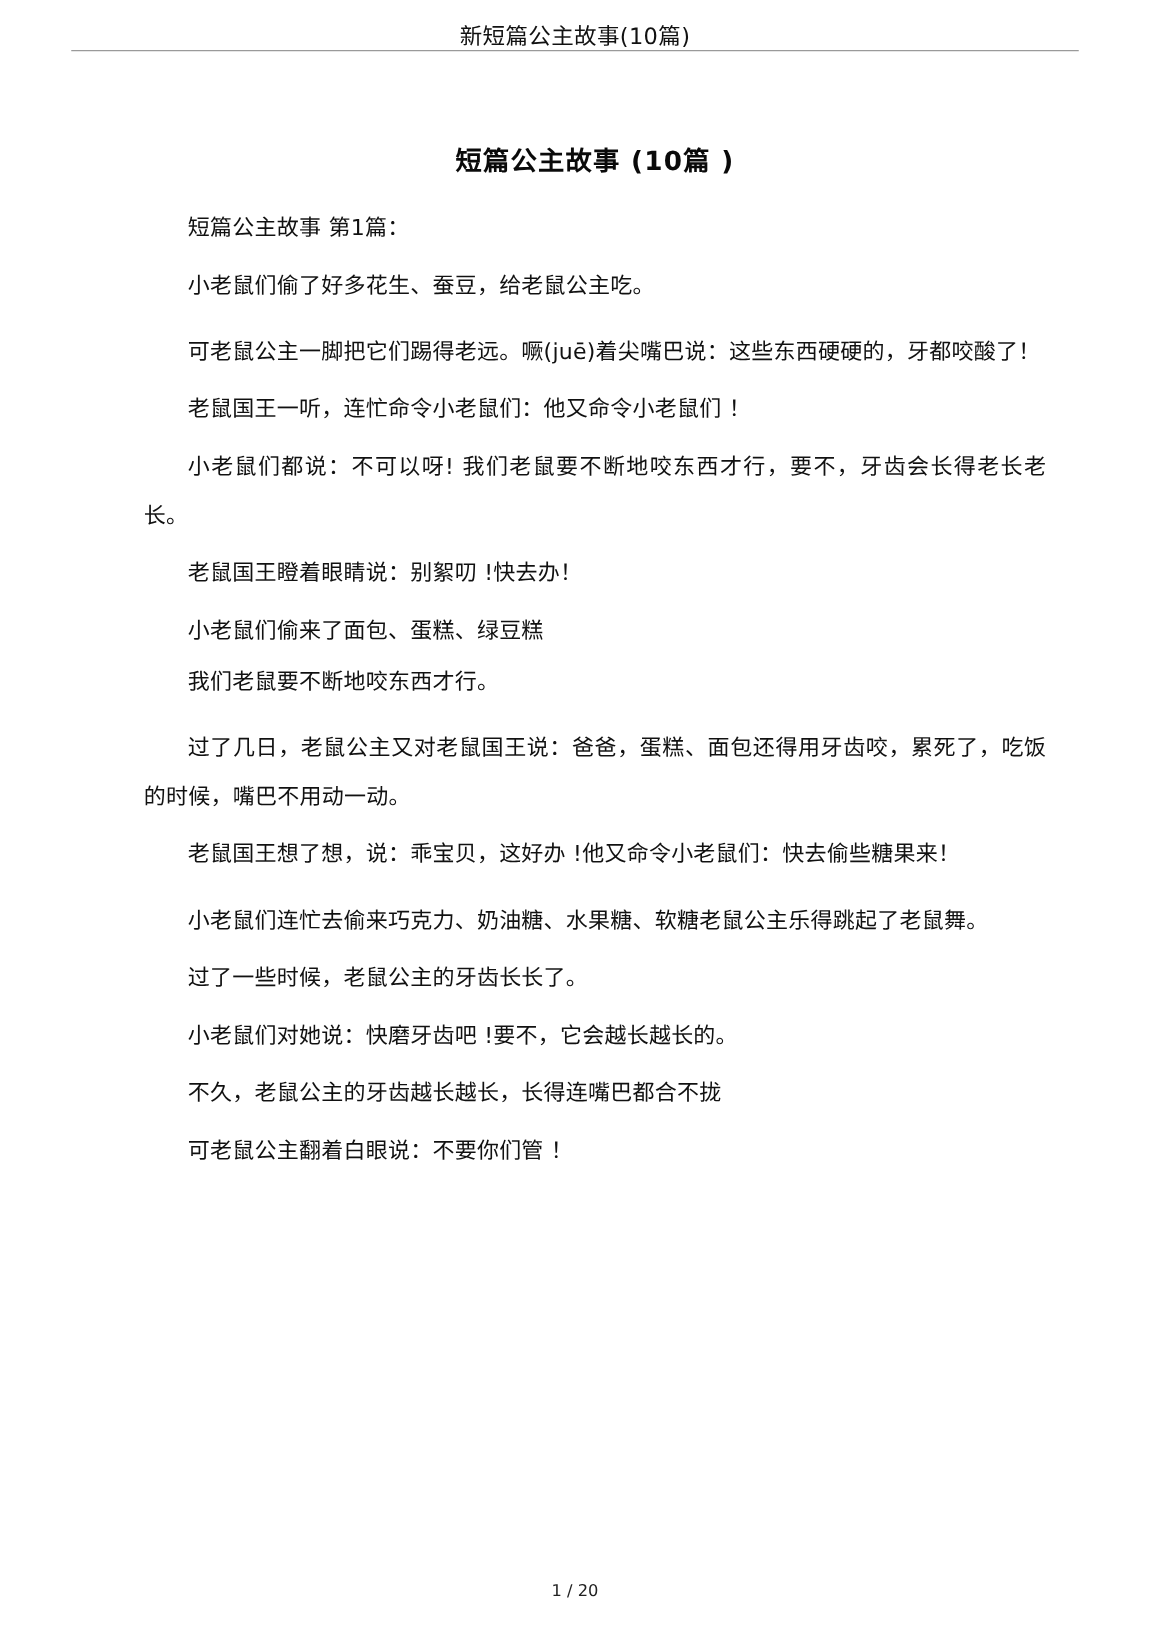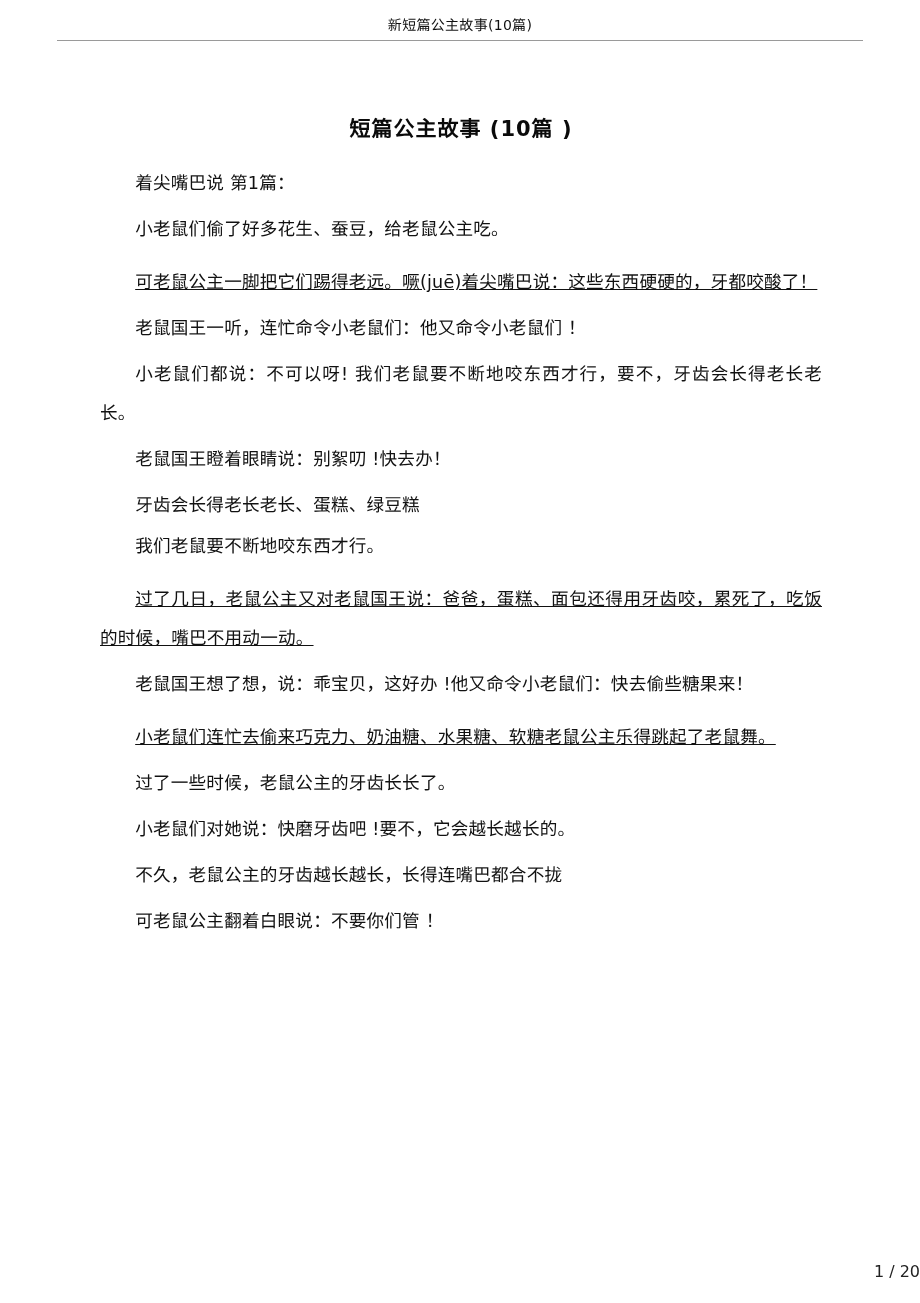--- a/index.html
+++ b/index.html
@@ -17,36 +17,36 @@
     color: #0d0d0d;
     box-sizing: border-box;
     overflow: hidden;
   }
   .header {
     position: absolute;
     top: 14px;
     left: 0;
     width: 100%;
     text-align: center;
-    font-size: 14px;
+    font-size: 18px;
     letter-spacing: 0.3px;
     color: #111;
   }
   .header-rule {
     position: absolute;
     top: 40px;
     left: 57px;
     width: 806px;
     height: 1px;
     background: #9a9a9a;
   }
   .content {
     position: absolute;
     top: 112px;
-    left: 100px;
+    left: 115px;
     width: 722px;
   }
   .doc-title {
     text-align: center;
     font-size: 21px;
     font-weight: 700;
     letter-spacing: 1px;
     margin: 0 0 22px 0;
     color: #0a0a0a;
   }
@@ -55,53 +55,52 @@
     font-size: 17.6px;
     line-height: 39px;
     text-align: justify;
     text-justify: inter-ideograph;
     text-indent: 2em;
     letter-spacing: 0.2px;
     color: #111;
   }
   p.para.gap-top {
     margin-top: 14px;
-    text-decoration: underline;
   }
   p.para.tight {
     margin-bottom: 2px;
   }
   .footer {
     position: absolute;
     bottom: 22px;
     left: 0;
     width: 100%;
-    text-align: right;
-    font-size: 16px;
+    text-align: center;
+    font-size: 13px;
     color: #222;
   }
 </style>
 </head>
 <body>
 
 <div class="page">
 
   <div class="header">新短篇公主故事(10篇)</div>
   <div class="header-rule"></div>
 
   <div class="content">
     <h1 class="doc-title">短篇公主故事 (10篇 )</h1>
 
-    <p class="para">着尖嘴巴说    第1篇：</p>
+    <p class="para">短篇公主故事    第1篇：</p>
     <p class="para">小老鼠们偷了好多花生、蚕豆，给老鼠公主吃。</p>
     <p class="para gap-top">可老鼠公主一脚把它们踢得老远。噘(juē)着尖嘴巴说：这些东西硬硬的，牙都咬酸了！</p>
     <p class="para">老鼠国王一听，连忙命令小老鼠们：他又命令小老鼠们       ！</p>
     <p class="para">小老鼠们都说：不可以呀! 我们老鼠要不断地咬东西才行，要不，牙齿会长得老长老长。</p>
     <p class="para">老鼠国王瞪着眼睛说：别絮叨    !快去办！</p>
-    <p class="para tight">牙齿会长得老长老长、蛋糕、绿豆糕</p>
+    <p class="para tight">小老鼠们偷来了面包、蛋糕、绿豆糕</p>
     <p class="para">我们老鼠要不断地咬东西才行。</p>
     <p class="para gap-top">过了几日，老鼠公主又对老鼠国王说：爸爸，蛋糕、面包还得用牙齿咬，累死了，吃饭的时候，嘴巴不用动一动。</p>
     <p class="para">老鼠国王想了想，说：乖宝贝，这好办    !他又命令小老鼠们：快去偷些糖果来！</p>
     <p class="para gap-top">小老鼠们连忙去偷来巧克力、奶油糖、水果糖、软糖老鼠公主乐得跳起了老鼠舞。</p>
     <p class="para">过了一些时候，老鼠公主的牙齿长长了。</p>
     <p class="para">小老鼠们对她说：快磨牙齿吧    !要不，它会越长越长的。</p>
     <p class="para">不久，老鼠公主的牙齿越长越长，长得连嘴巴都合不拢</p>
     <p class="para">可老鼠公主翻着白眼说：不要你们管    ！</p>
   </div>
 

